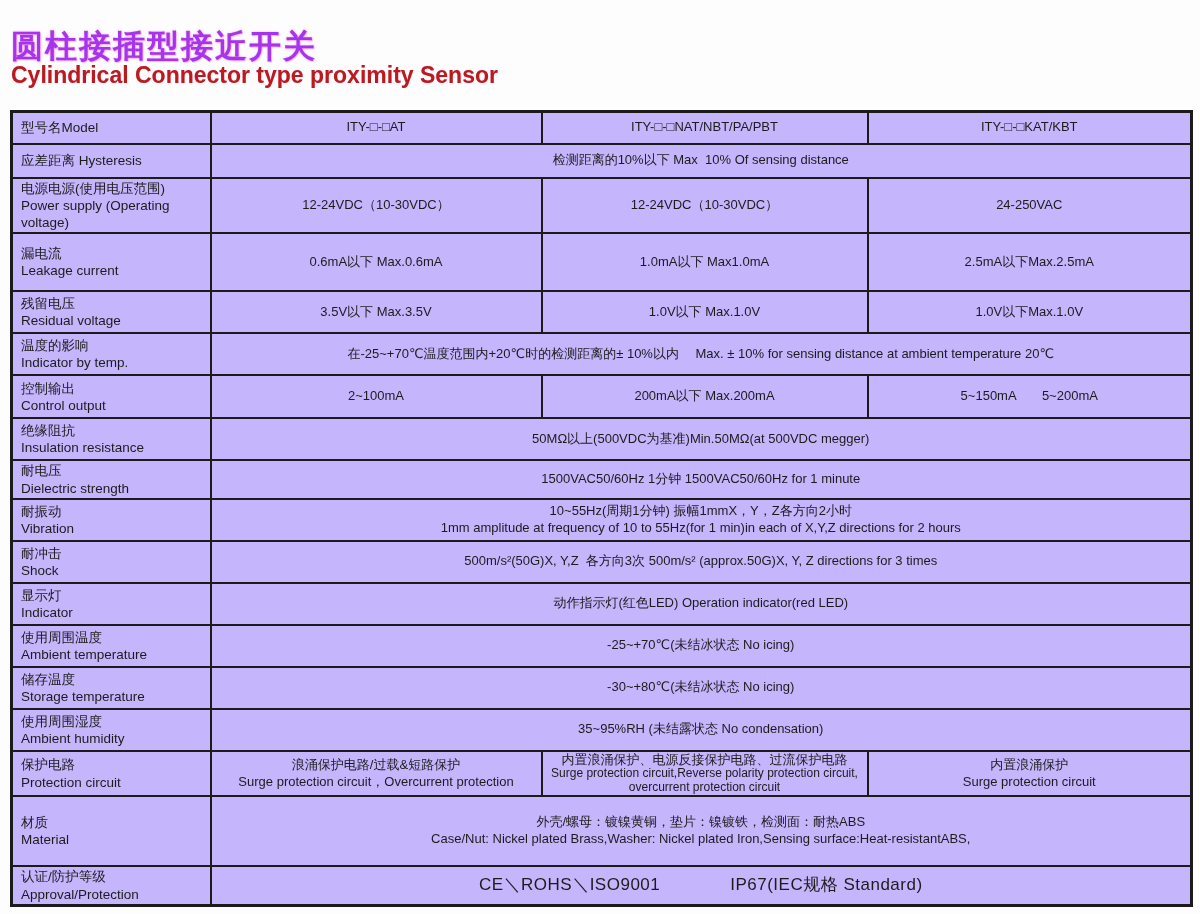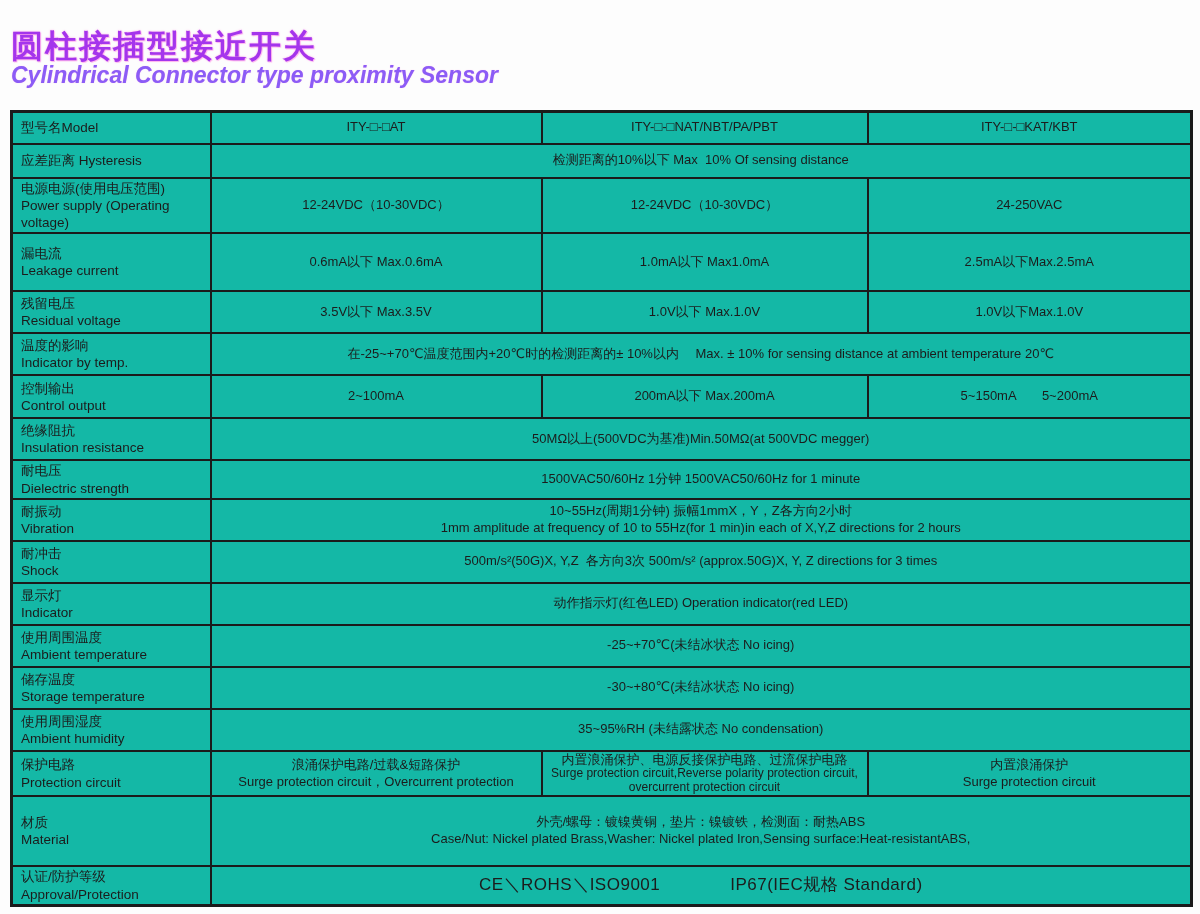--- a/index.html
+++ b/index.html
@@ -19,21 +19,21 @@
   .title-en{
     font-size:23px;font-weight:bold;letter-spacing:0px;
     margin:0;line-height:1.0;
     text-shadow:0 0 1px rgba(255,120,225,.55);
   }
   table.spec{
     position:absolute;left:10px;top:110px;
     width:1180px;
     border-collapse:collapse;table-layout:fixed;
     border:3px solid #1b1b1b;
-    background:#14b8a6;
+    background:#c4b5fd;
   }
   td{border:2px solid #1b1b1b;padding:1px 3px;overflow:hidden;}
   td.rowlabel{
     text-align:left;vertical-align:middle;
     padding-left:8px;font-size:13.5px;line-height:1.28;
   }
   td.cell{
     text-align:center;vertical-align:middle;
     font-size:13px;line-height:1.3;
     white-space:pre-wrap;
@@ -41,21 +41,21 @@
   td.cell.tight{font-size:12px;line-height:1.12;}
   td.cell.tight .ln0{font-size:13px;}
   td.cell.big{font-size:17px;letter-spacing:.5px;}
   .lz,.le,.ln{pointer-events:none;}
 </style>
 </head>
 <body>
 
 <div class="title-block">
   <h1 class="title-zh" style="color: rgb(164, 53, 236);">圆柱接插型接近开关</h1>
-  <h2 class="title-en" style="color: #8b5cf6; font-style: italic;">Cylindrical Connector type proximity Sensor</h2>
+  <h2 class="title-en" style="color: #b91c1c;">Cylindrical Connector type proximity Sensor</h2>
 </div>
 
 <table class="spec">
   <colgroup>
       <col style="width: 199px;">
       <col style="width: 331px;">
       <col style="width: 326px;">
       <col style="width: 324px;">
     </colgroup>
   <tbody>

